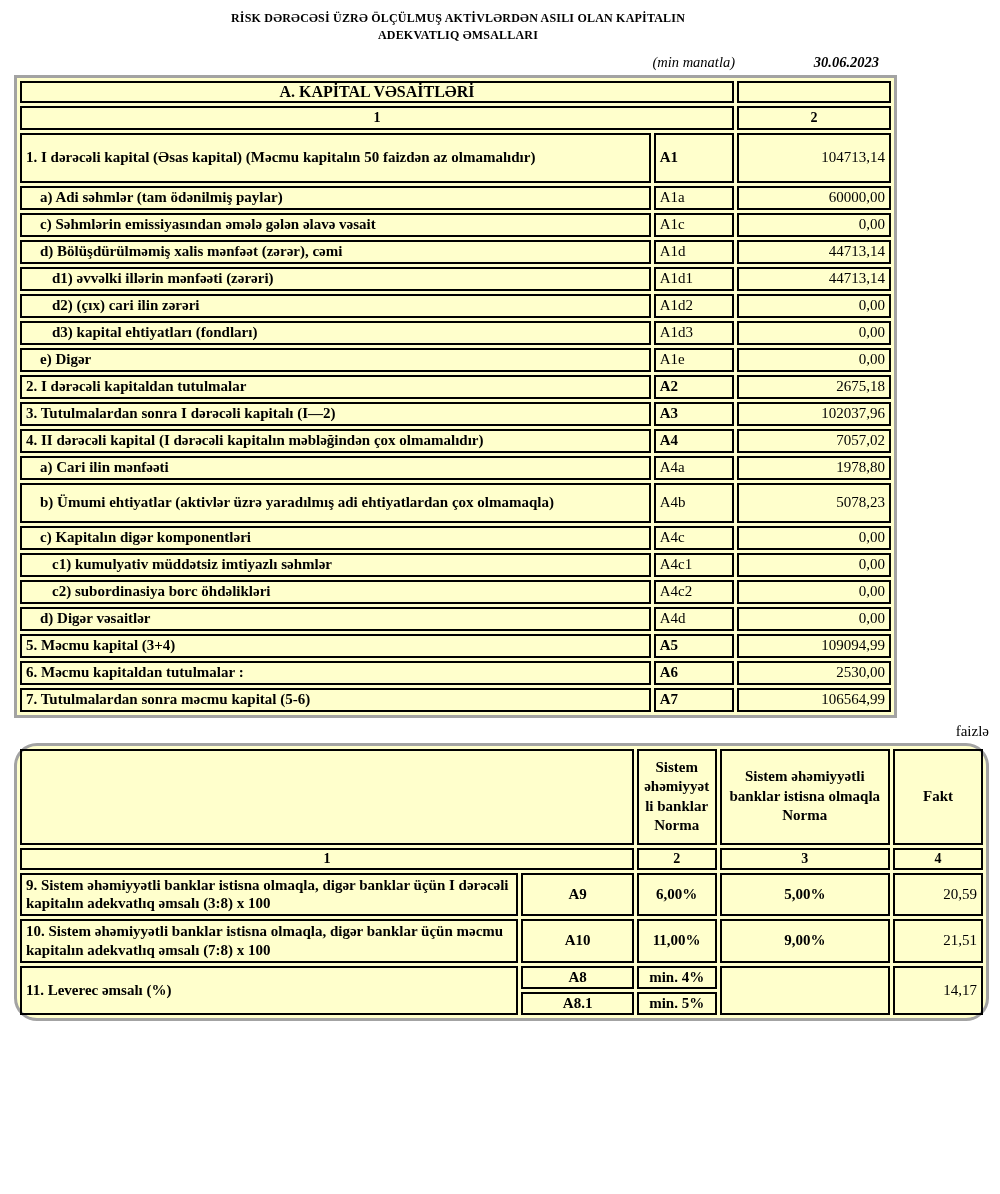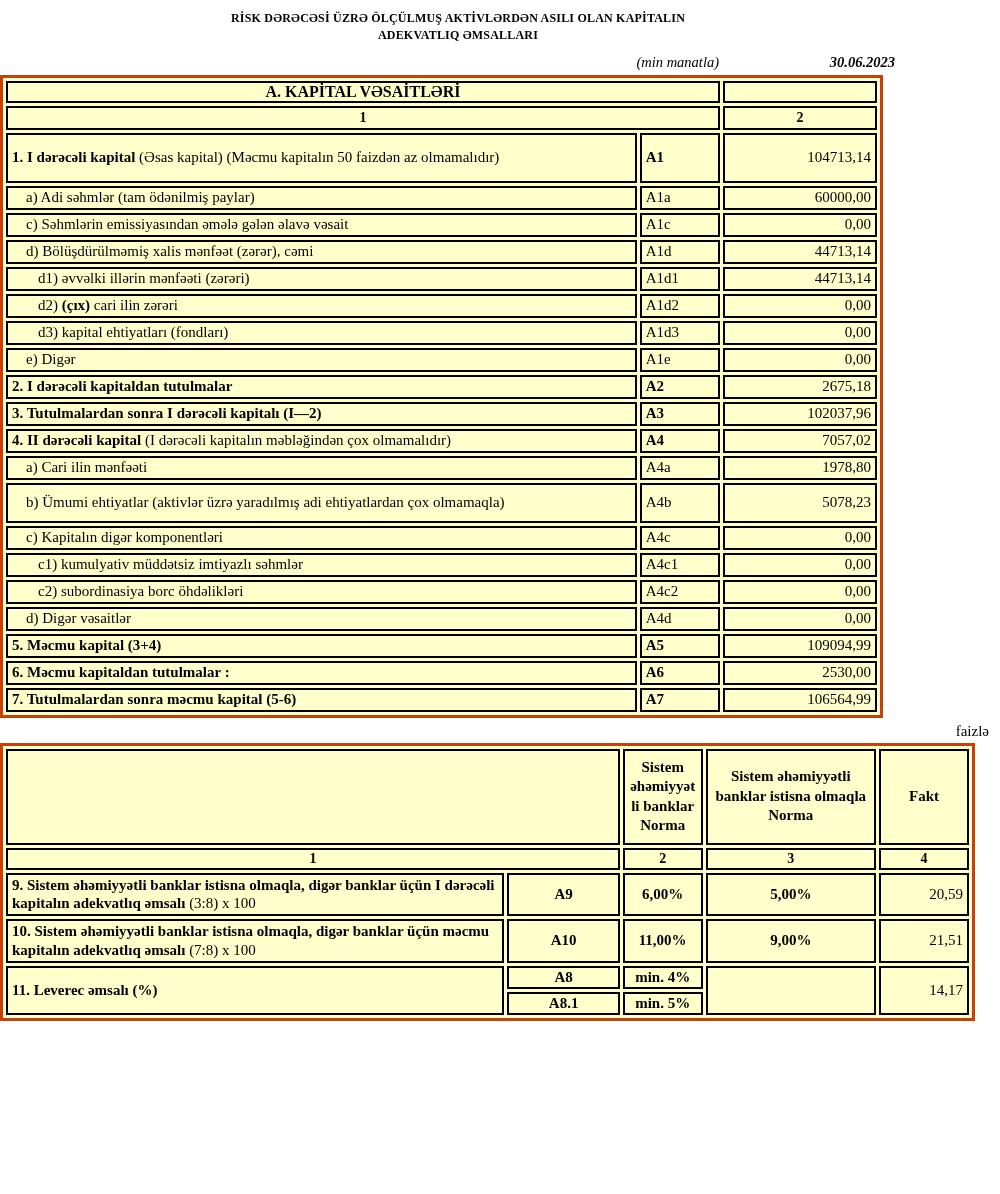--- a/index.html
+++ b/index.html
@@ -21,61 +21,61 @@
     line-height: 1.4;
     letter-spacing: 0.2px;
   }
   .meta {
     position: relative;
     width: 897px;
     height: 18px;
     margin-top: 10px;
     font-size: 14.5px;
   }
-  .meta .unit { position: absolute; right: 178px; font-style: italic; }
-  .meta .date { position: absolute; right: 2px; font-style: italic; font-weight: bold; }
+  .meta .unit { position: absolute; right: 162px; font-style: italic; }
+  .meta .date { position: absolute; right: 18px; font-style: italic; font-weight: bold; }
 
   table {
     border-collapse: separate;
     border-spacing: 3px;
     background: #FFFFCC;
-    border: 3px solid #c2410c;
-    margin-left: 0;
+    border: 3px solid #a3a3a3;
+    margin-left: 14px;
     table-layout: fixed;
   }
   td {
     border: 2px solid #000;
     font-size: 15px;
     padding: 1px 4px;
     vertical-align: middle;
     overflow: hidden;
   }
   .b { font-weight: bold; }
-  .r { font-weight: normal; text-align: right; }
+  .r { font-weight: bold; text-align: right; }
 
   
   .t1 { width: 883px; margin-top: 3px; }
   .t1 td.sec { text-align: center; font-weight: bold; font-size: 16px; height: 22px; padding: 0 4px; }
   .numrow td { text-align: center; font-weight: bold; font-size: 14px; height: 14px; padding: 0; }
   .t1 td { height: 24px; }
   .t1 tr.tallA > td { height: 50px; }
   .t1 tr.tallB > td { height: 40px; }
   .t1 tr.tallC > td { height: 36px; }
   .lbl { text-align: left; }
   .ind1 { padding-left: 18px; }
   .ind2 { padding-left: 30px; }
   .code { text-align: left; }
   .code.cb { font-weight: bold; }
   .val { text-align: right; padding-right: 4px; }
 
   
   .faizle { width: 989px; text-align: right; font-size: 15px; margin-top: 5px; height: 19px; font-family: Liberation Serif, serif; }
 
   
-  .t2 { width: 975px; margin-top: 1px; }
+  .t2 { width: 975px; margin-top: 1px; border-radius: 23px; }
   .t2 td { padding: 1px 4px; }
   .t2 td.th2 {
     text-align: center; font-weight: bold; font-size: 15px;
     line-height: 1.3; height: 96px; overflow-wrap: break-word; word-wrap: break-word;
   }
   .t2 tr.r9  > td { height: 38px; }
   .t2 tr.r10 > td { height: 40px; }
   .t2 tr.r11a > td, .t2 tr.r11b > td { height: 18px; }
   .lbl2 { font-size: 15px; line-height: 1.25; text-align: left; }
   .code2, .pct { text-align: center; font-weight: bold; }

